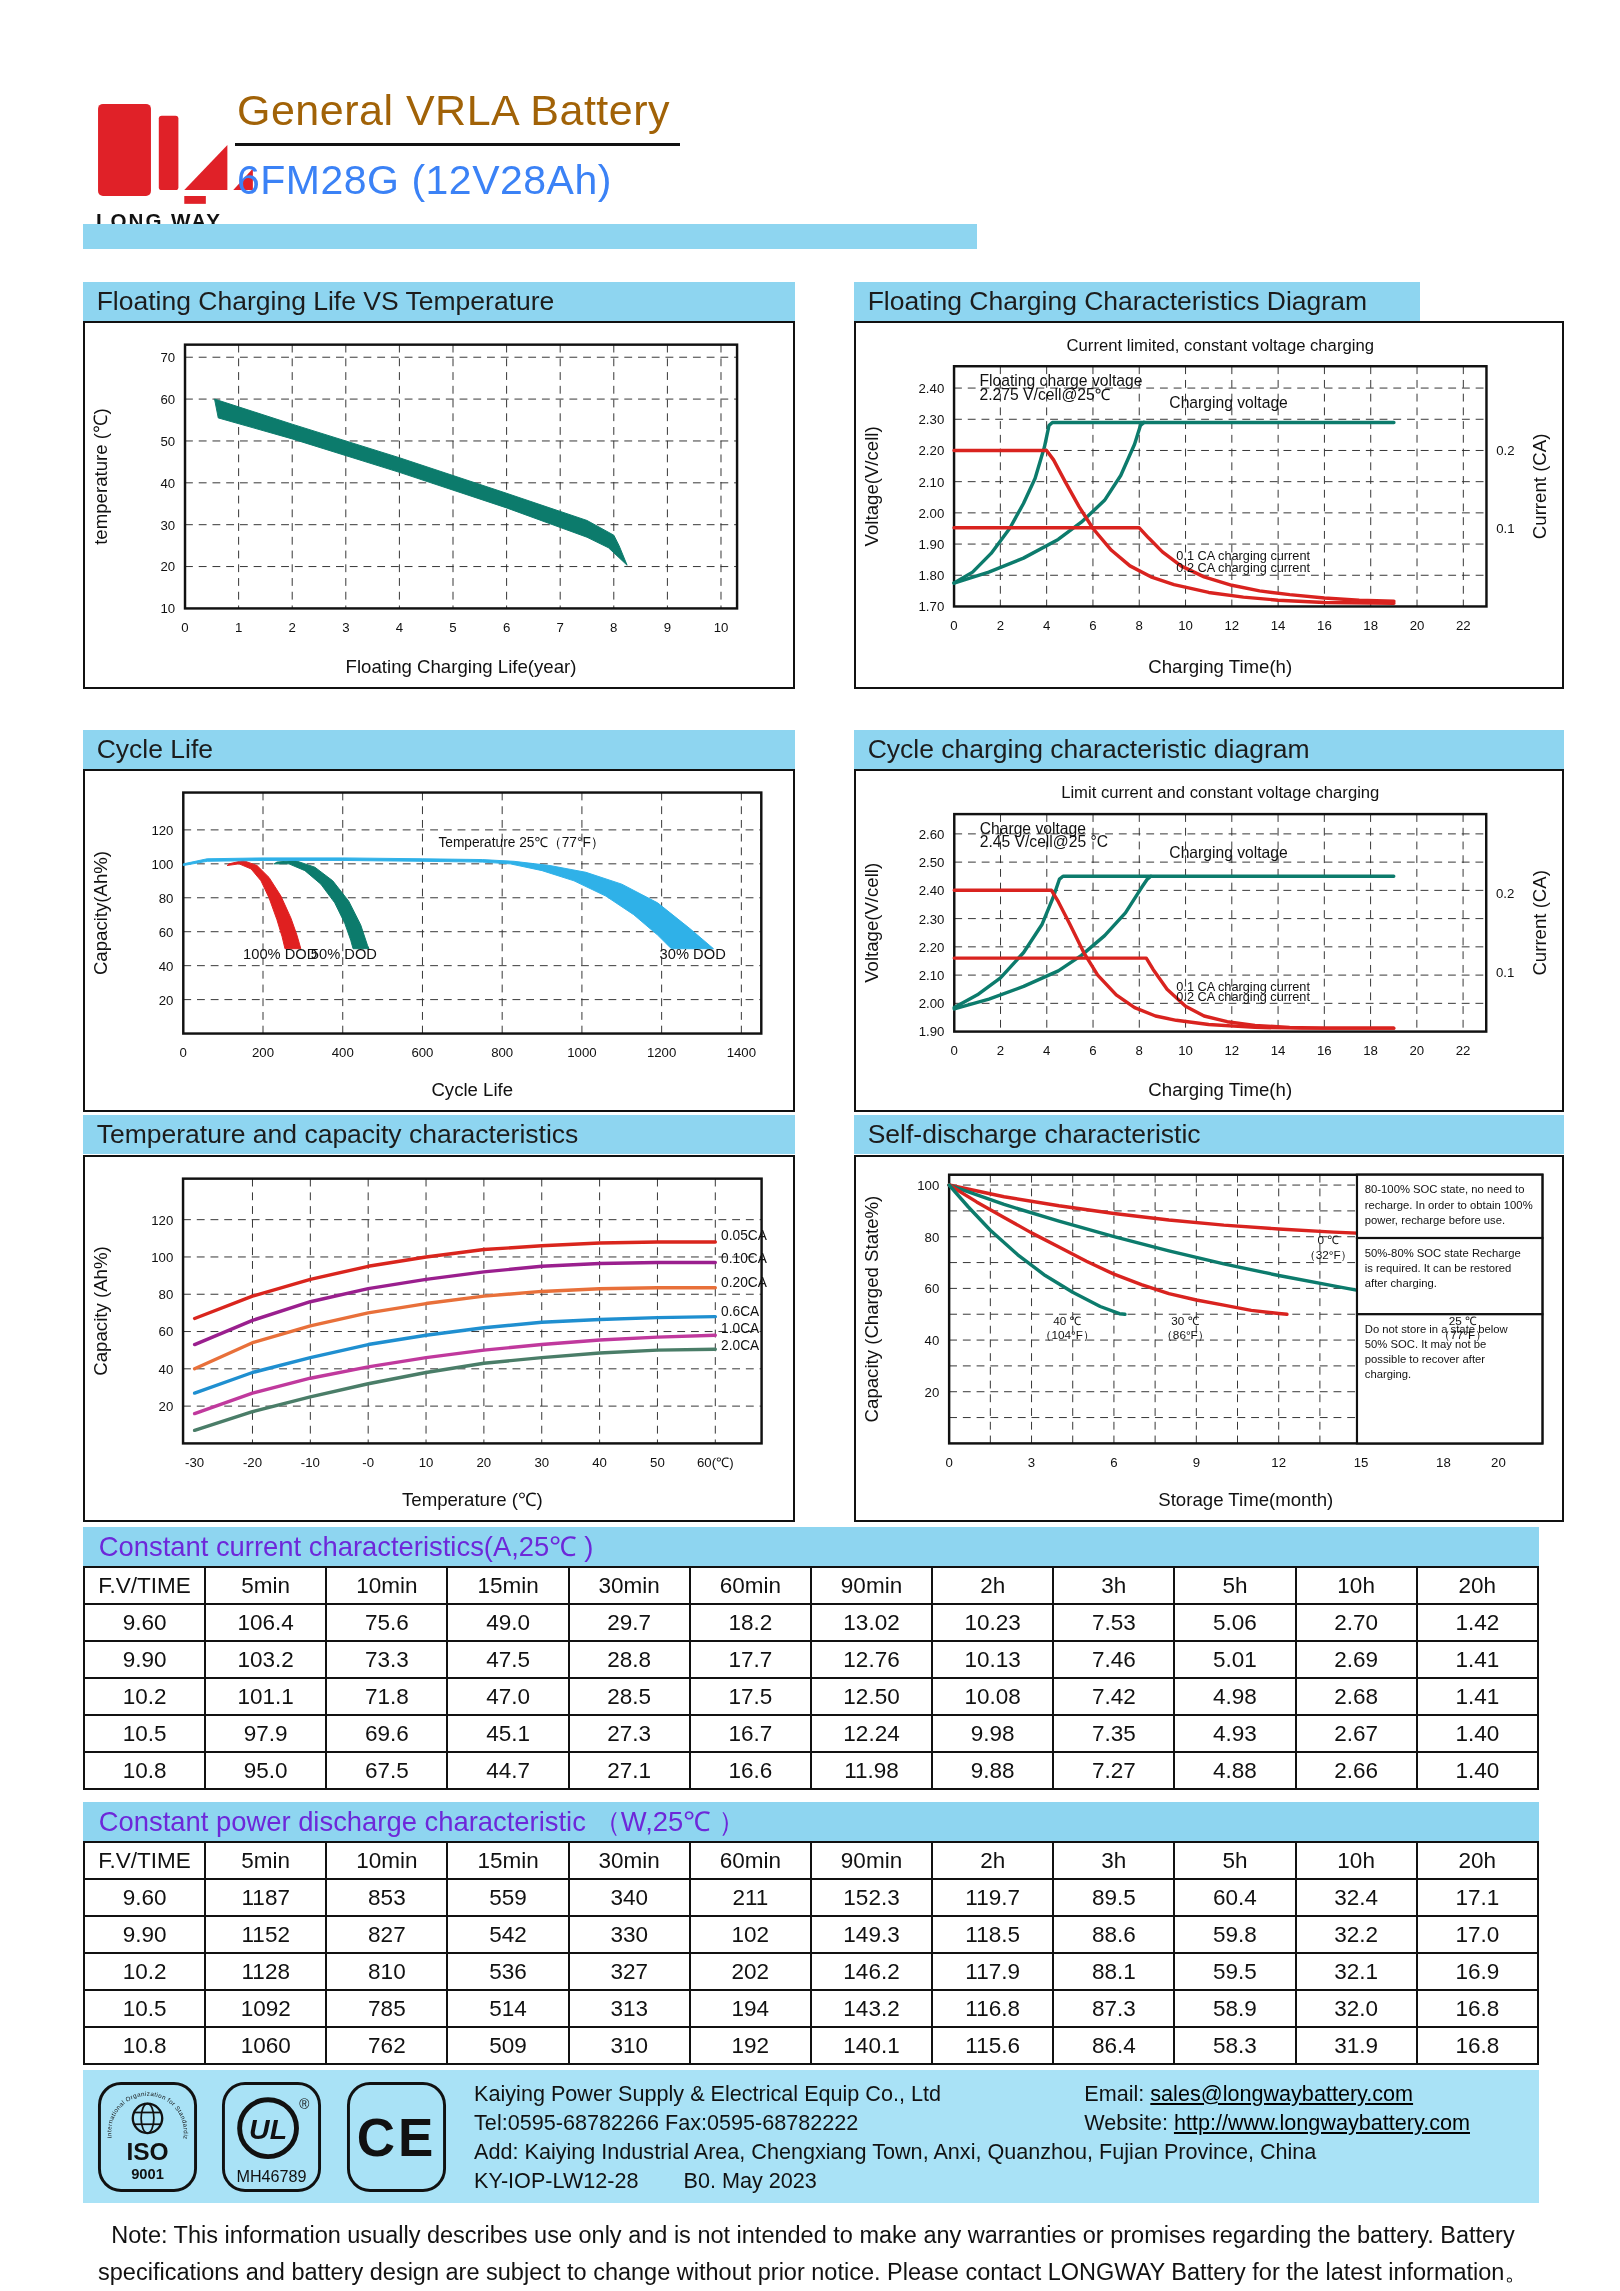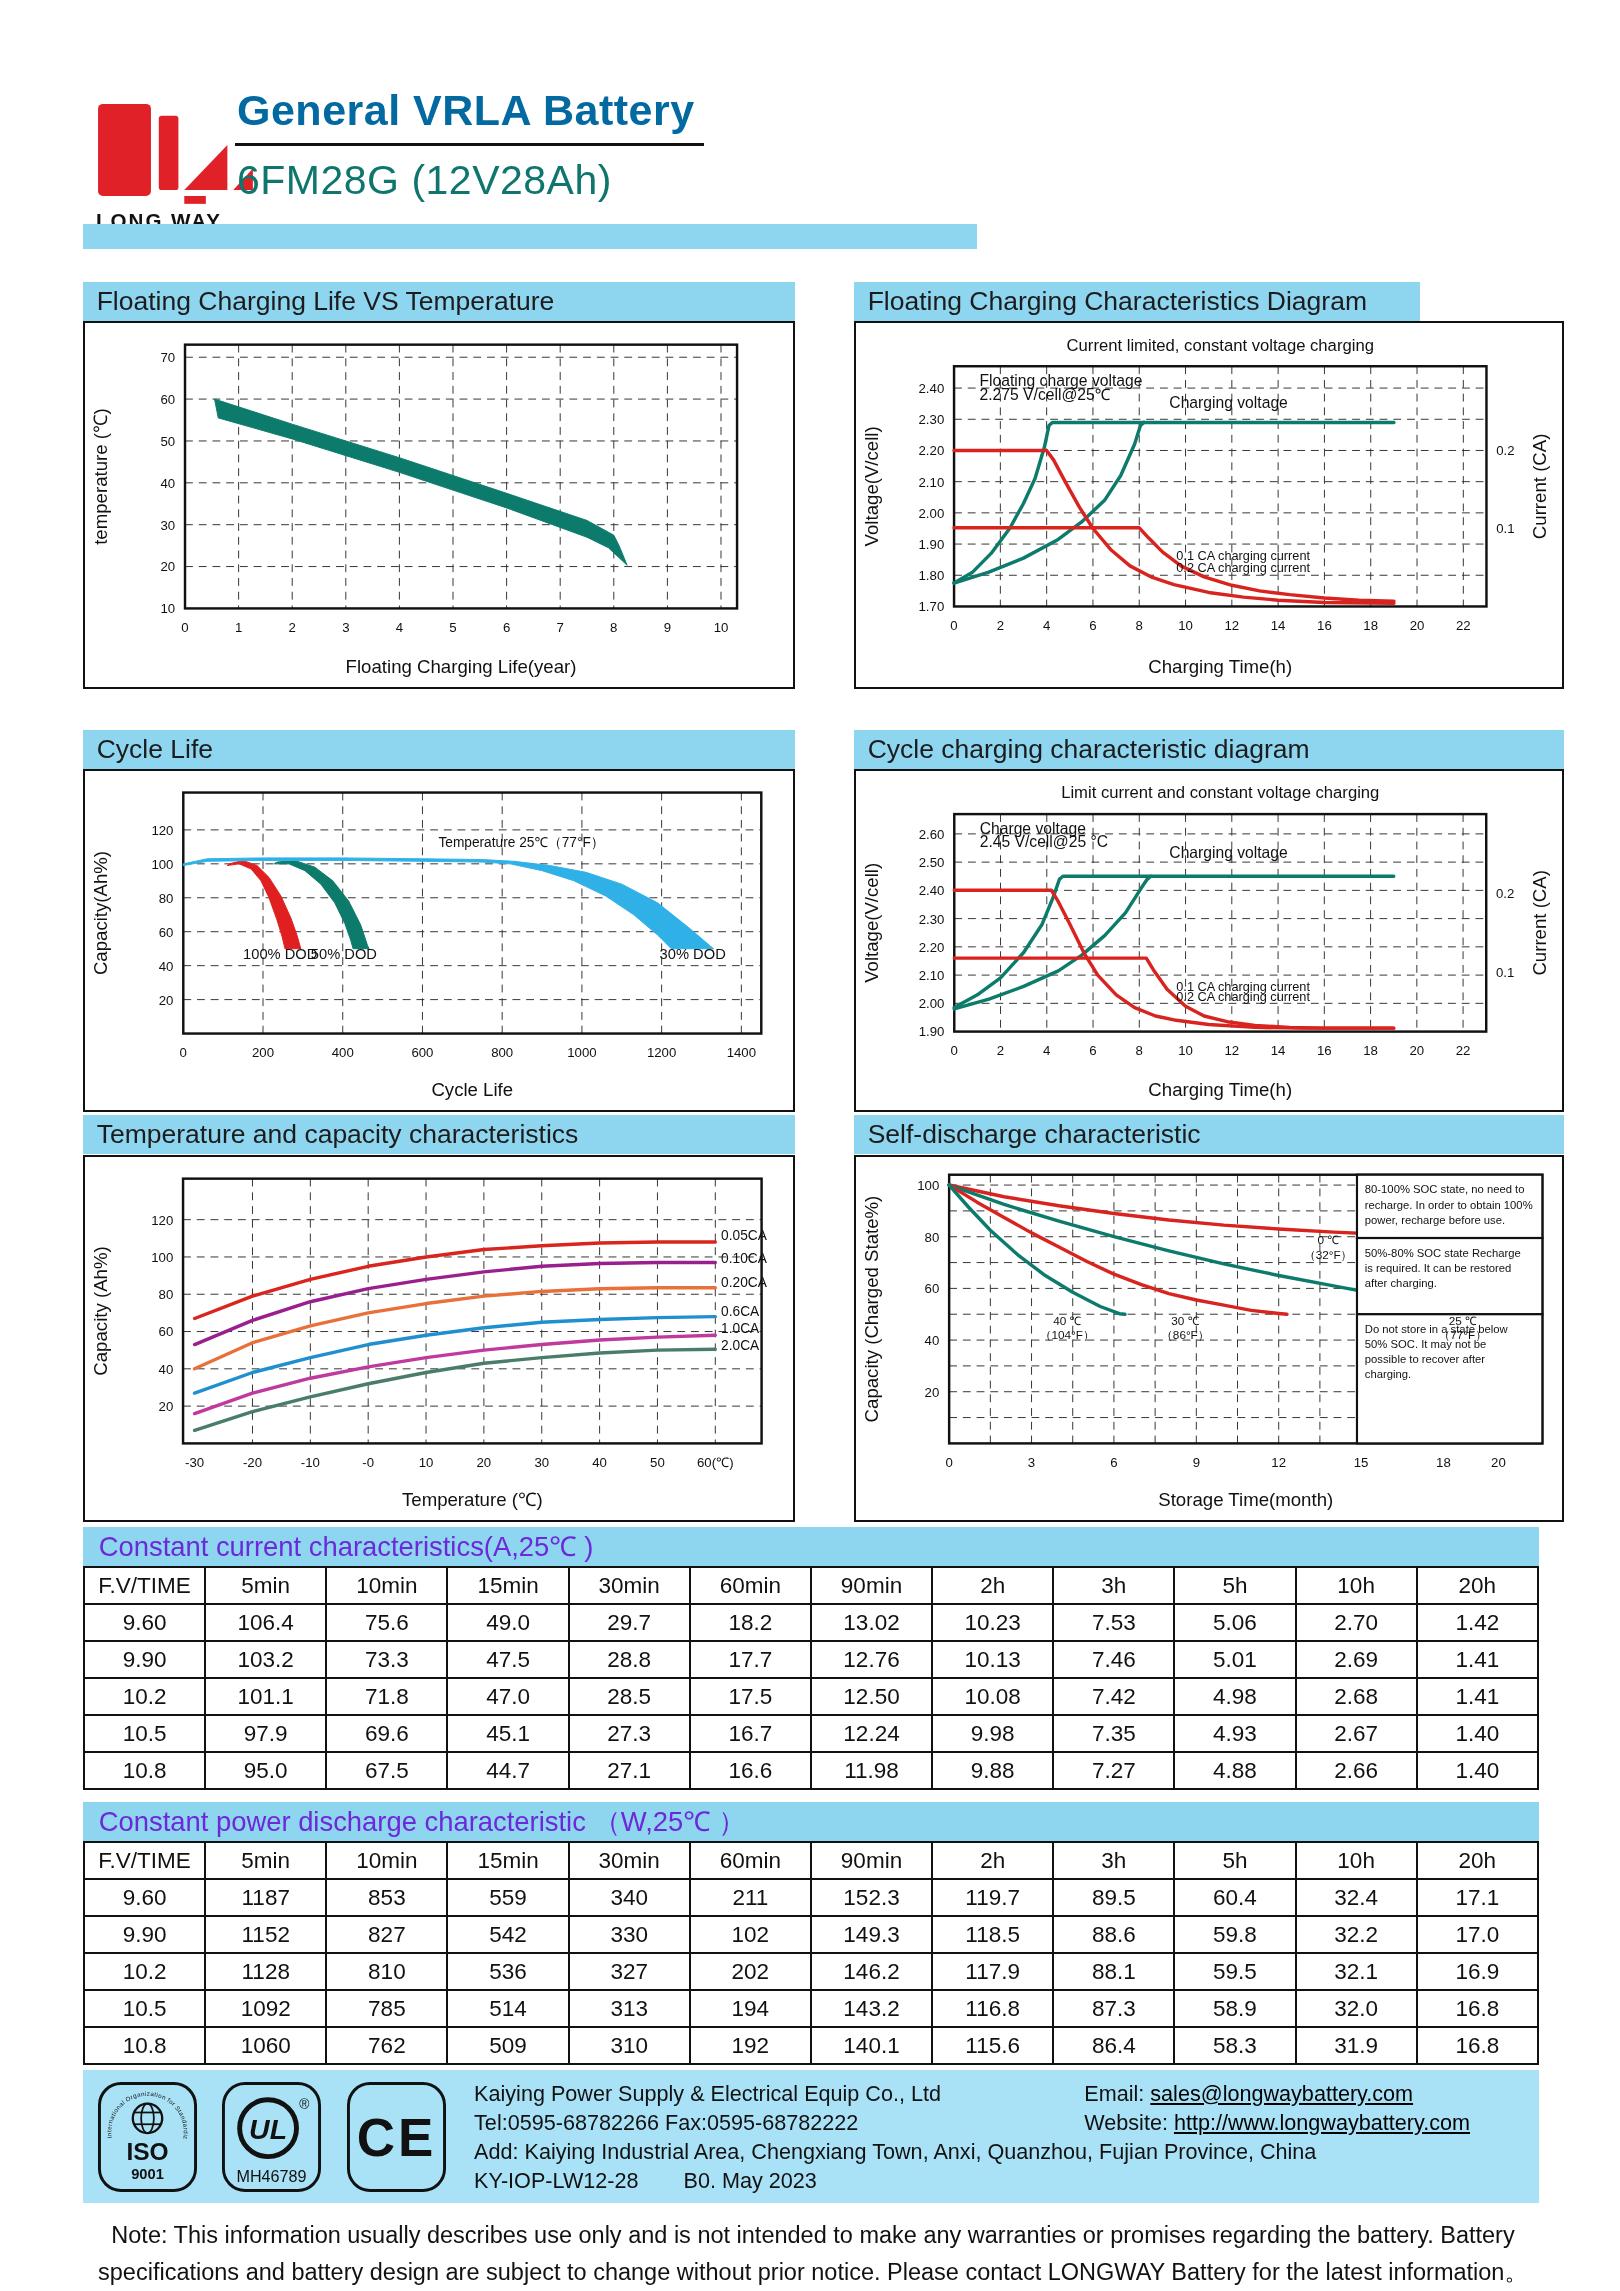--- a/index.html
+++ b/index.html
@@ -1,20 +1,20 @@
 <!DOCTYPE html>
 <html><head>
 <meta charset="utf-8">
 <style>
   html,body{margin:0;padding:0;background:#fff;}
   body{font-family:"Liberation Sans",sans-serif;color:#111;}
   .page{position:relative;width:1620px;height:2292px;background:#fff;overflow:hidden;}
   .abs{position:absolute;}
-  .brand-title{font-size:43px;font-weight:bold;color:#0369a1;display:inline-block;border-bottom:3.9px solid #111;padding:0 9.8px 7.8px 2px;letter-spacing:0.5px;}
-  .model-title{font-size:41px;font-weight:400;color:#0f766e;letter-spacing:0.5px;}
+  .brand-title{font-size:43px;font-weight:normal;color:#a16207;display:inline-block;border-bottom:3.9px solid #111;padding:0 9.8px 7.8px 2px;letter-spacing:0.5px;}
+  .model-title{font-size:41px;font-weight:400;color:#3b82f6;letter-spacing:0.5px;}
   .blue-bar{background:#8ed5f0;}
   .panel-bar{background:#8ed5f0;color:#1c1c1c;font-size:26.5px;line-height:39px;height:39px;padding-left:13.7px;box-sizing:border-box;white-space:nowrap;}
   .chart-box{background:#fff;border:2.9px solid #111;box-sizing:border-box;}
   svg text{font-family:"Liberation Sans",sans-serif;fill:#111;}
   .grid{stroke:#333;stroke-width:1;stroke-dasharray:8 6;fill:none;}
   .frame{fill:none;stroke:#111;stroke-width:2.5;}
   .tick{font-size:13.5px;}
   .axis-label{font-size:19px;}
   .inner-title{font-size:17px;}
   .anno{fill:#111;}

